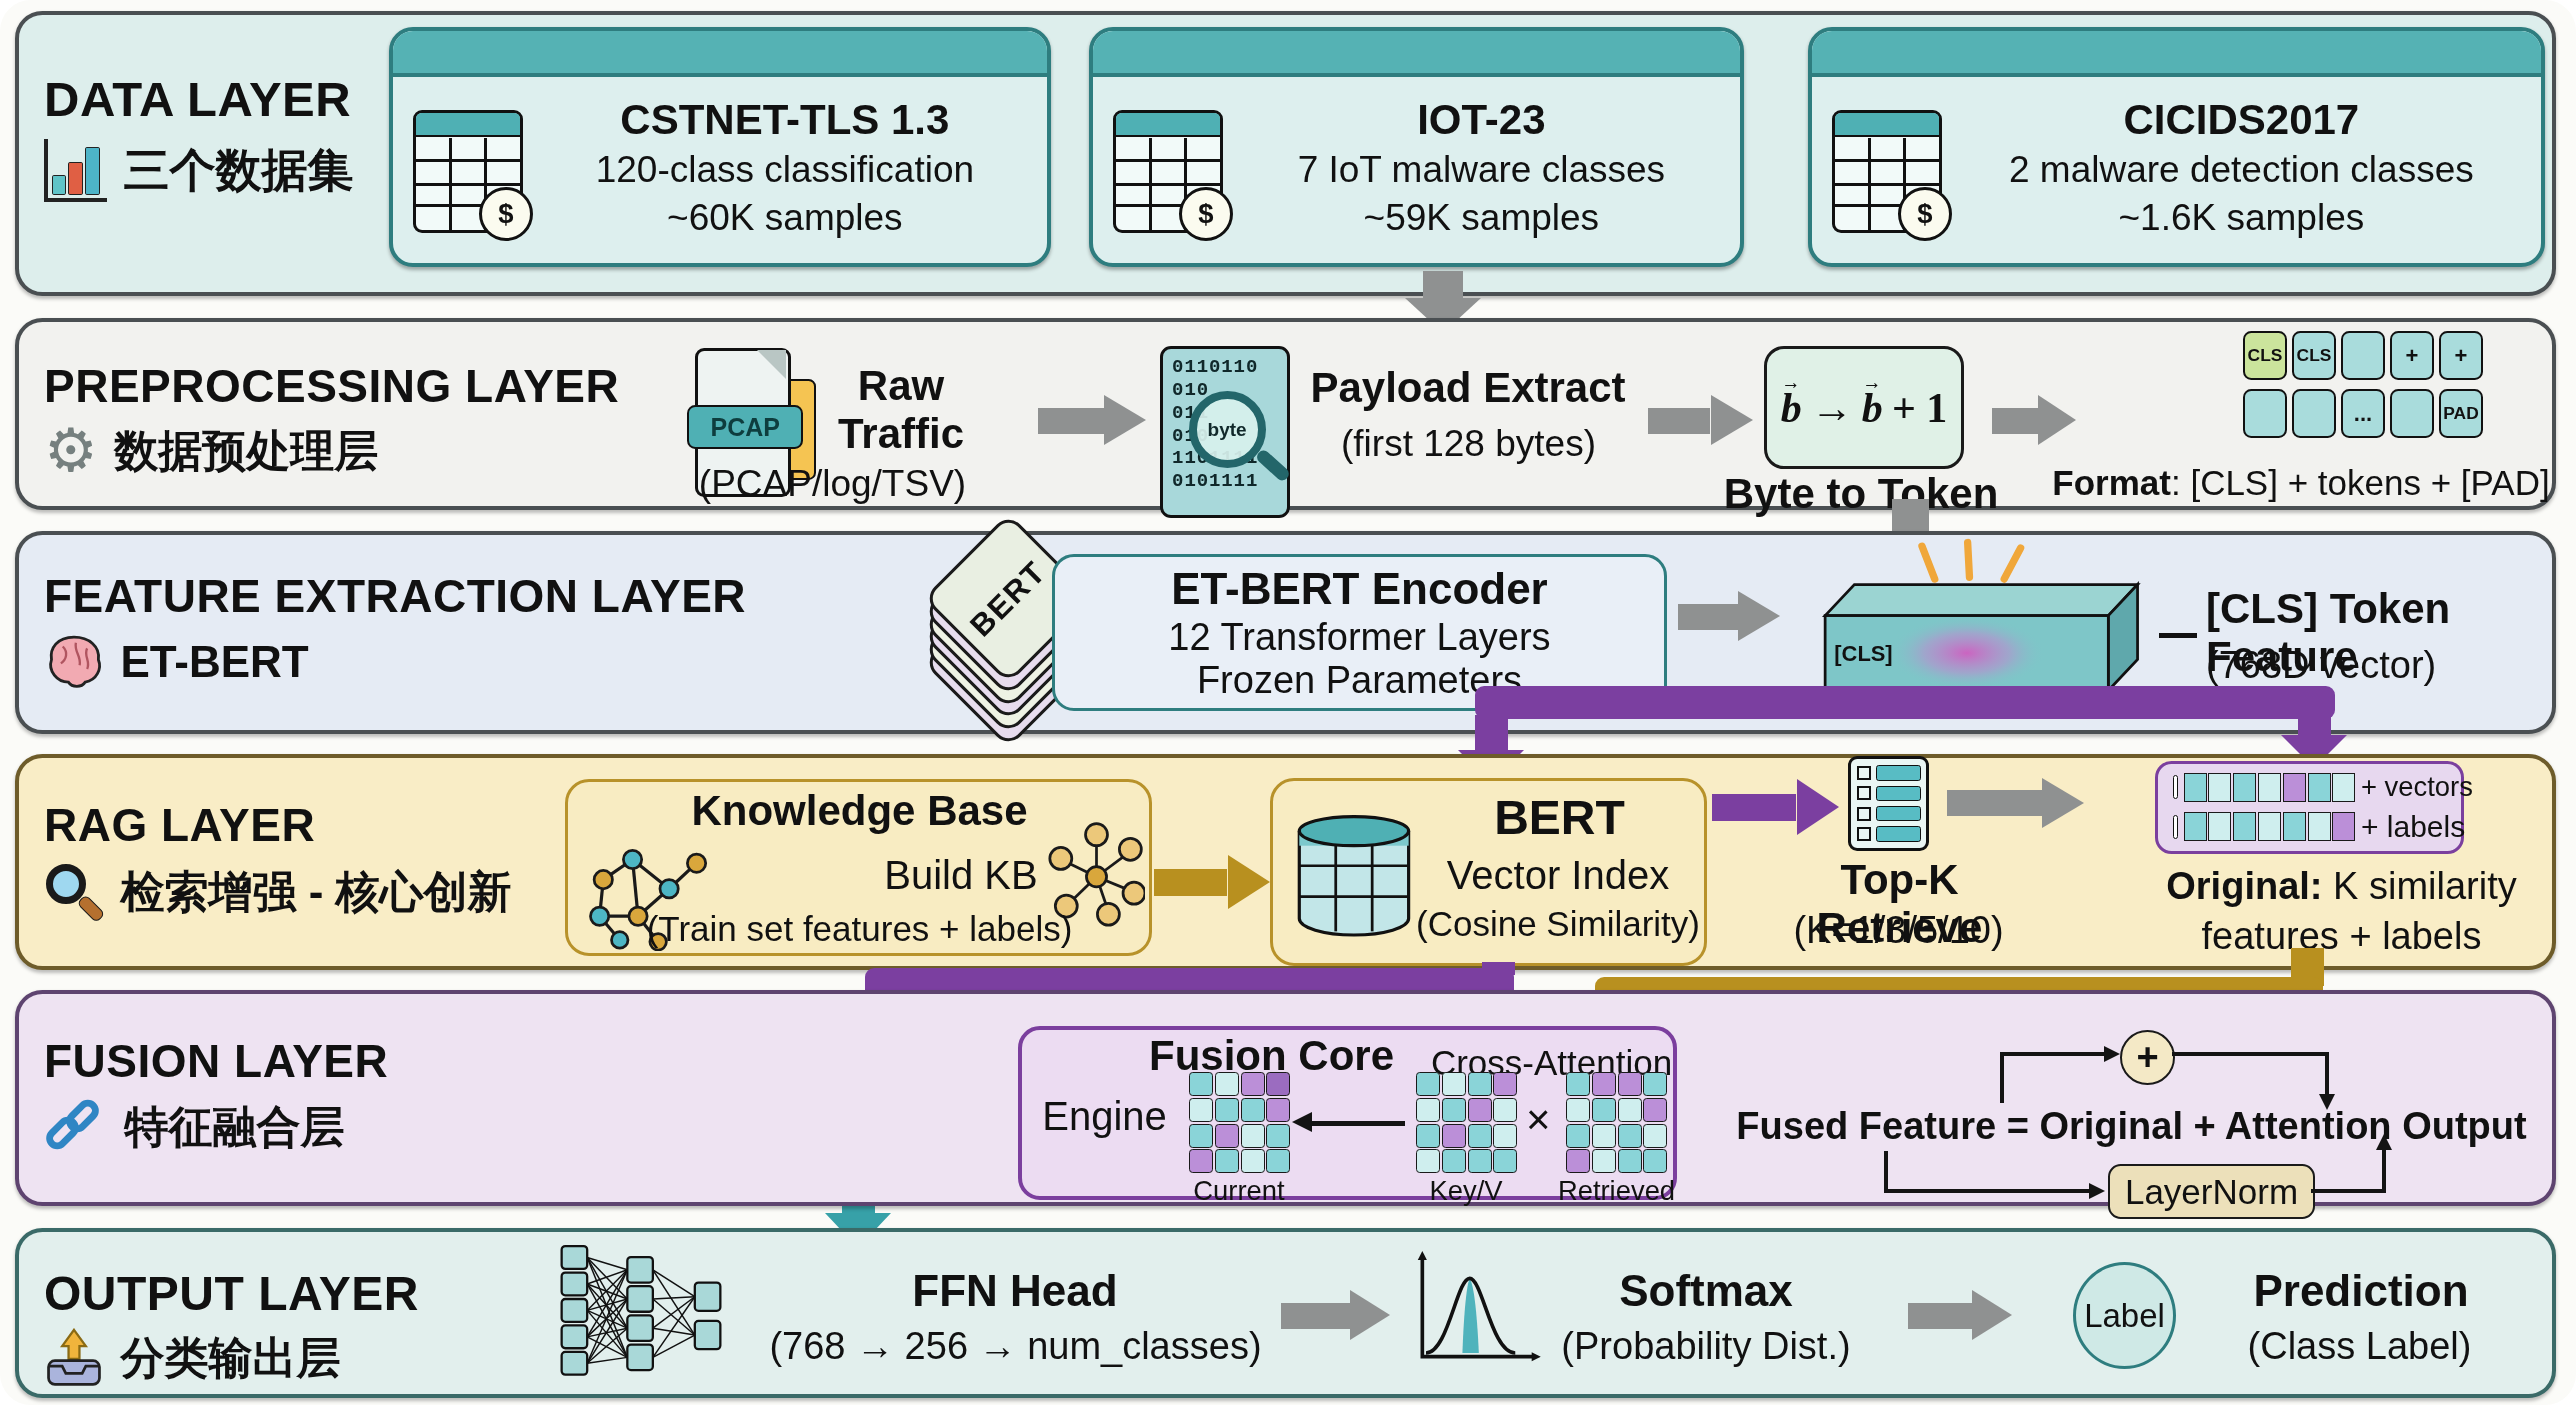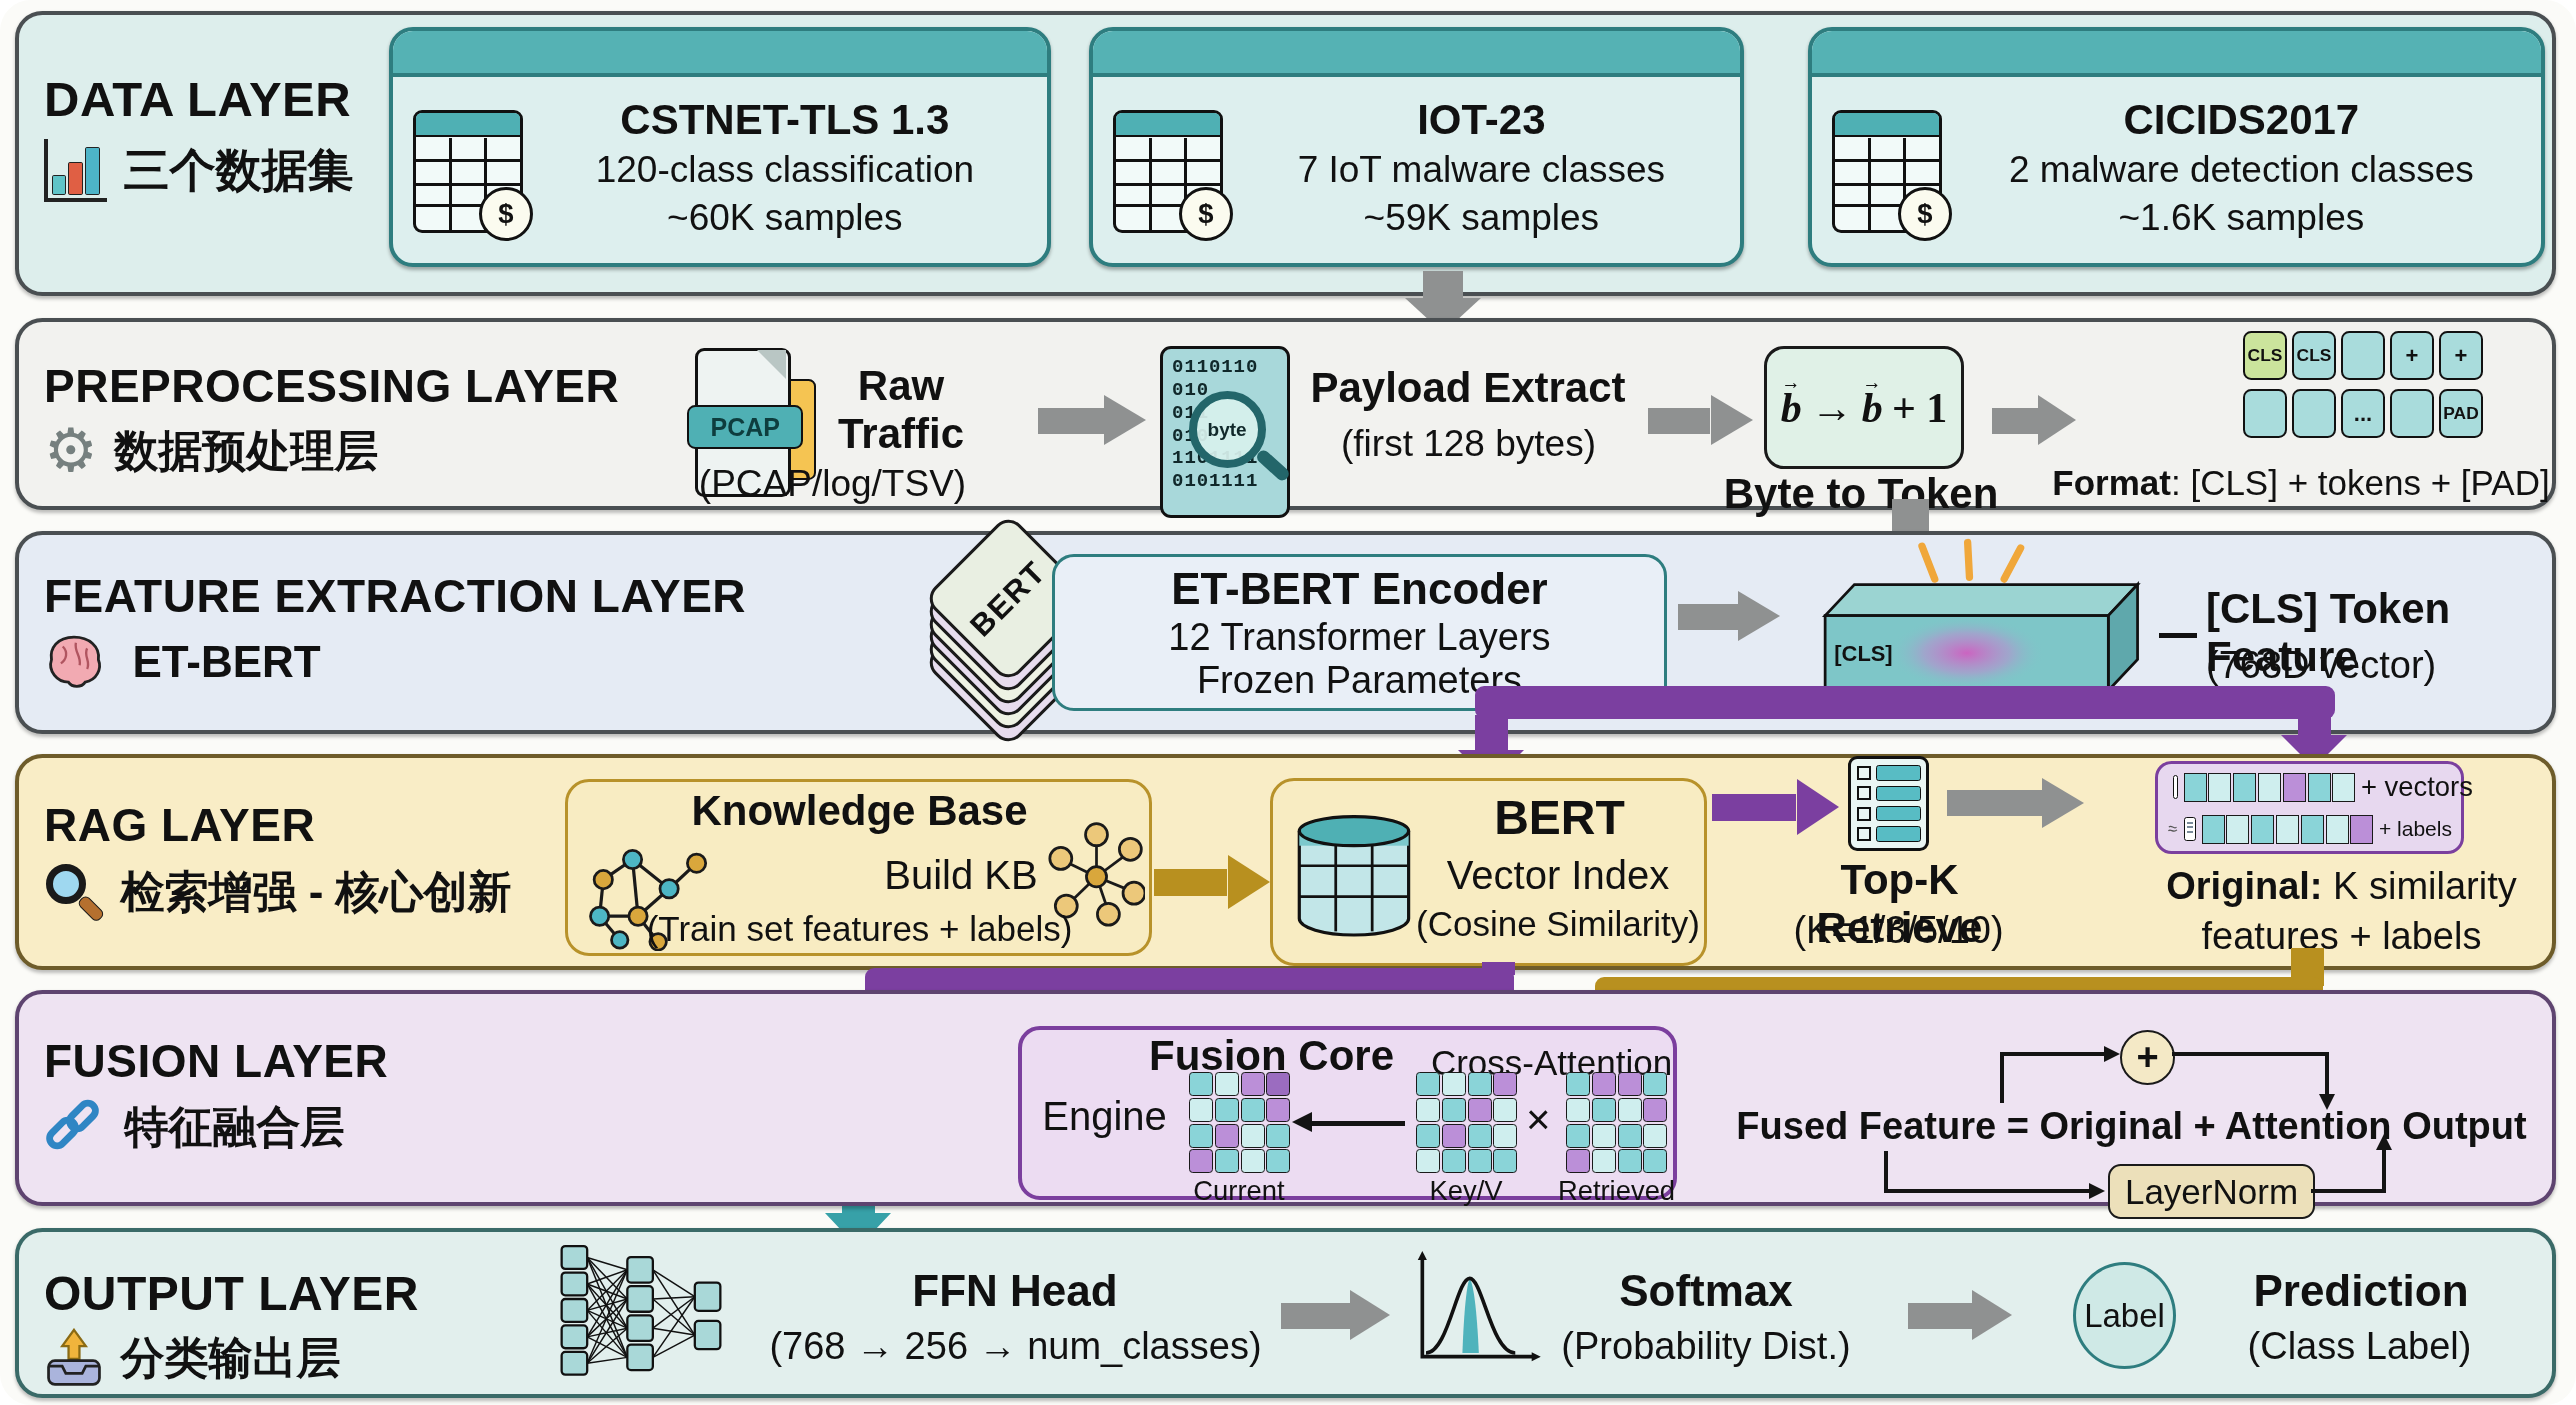--- a/index.html
+++ b/index.html
@@ -230,21 +230,21 @@
   <div class="shaft" style="left:1892px;top:499px;width:37px;height:55px;background:#8f9191;"></div>
   <div class="tri" style="left:1873px;top:553px;border-left:37px solid transparent;border-right:37px solid transparent;border-top:35px solid #8f9191;"></div>
 
   <div class="band" style="top:531px;height:203px;background:#e5ebf4;"></div>
   <div class="abs ltitle" style="left:44px;top:569px;font-size:46px;">FEATURE EXTRACTION LAYER</div>
   <div class="abs lrow" style="left:44px;top:633px;">
     <svg width="60" height="57" viewBox="0 0 64 60">
       <path d="M32,4 C14,4 6,16 8,28 C4,40 14,52 26,52 C30,58 40,58 44,52 C56,50 62,38 58,28 C60,14 48,4 32,4 Z" fill="#f2aab2" stroke="#222" stroke-width="3"></path>
       <path d="M20,14 C26,20 24,28 18,32 M34,10 C32,20 40,24 38,34 M46,16 C42,24 50,30 46,38" fill="none" stroke="#b05560" stroke-width="2.5"></path>
     </svg>
-    <div class="lzh" style="font-size:44px;margin-left:12px;">ET-BERT</div>
+    <div class="lzh" style="font-size:44px;">ET-BERT</div>
   </div>
 
   <div class="abs" style="left:922px;top:538px;width:201px;height:196px;">
     <div class="diam" style="left:25.6px;top:64px;background:#e7dcee;"></div>
     <div class="diam" style="left:25.6px;top:51px;background:#eef2e4;"></div>
     <div class="diam" style="left:25.6px;top:38px;background:#e7dcee;"></div>
     <div class="diam" style="left:25.6px;top:25.6px;background:#eef2e4;"></div>
     <div class="diam" style="left:25.6px;top:12.8px;background:#e7dcee;"></div>
     <div class="diam" style="left:25.6px;top:0px;background:#e9efe2;display:flex;align-items:center;justify-content:center;">
       <span style="transform:rotate(-90deg);font-size:31px;font-weight:700;letter-spacing:1.8px;">BERT</span>
@@ -418,21 +418,21 @@
         </span>
       <span class="vstrip">
           <span class="vcell" style="background: rgb(138, 212, 216);"></span>
           <span class="vcell" style="background: rgb(207, 238, 238);"></span>
           <span class="vcell" style="background: rgb(138, 212, 216);"></span>
           <span class="vcell" style="background: rgb(207, 238, 238);"></span>
           <span class="vcell" style="background: rgb(138, 212, 216);"></span>
           <span class="vcell" style="background: rgb(207, 238, 238);"></span>
           <span class="vcell" style="background: rgb(187, 143, 216);"></span>
         </span>
-      <span style="font-size:21px;white-space:nowrap;text-align:right;">+ labels</span>
+      <span style="font-size:30px;white-space:nowrap;text-align:right;">+ labels</span>
     </div>
   </div>
   <div class="abs center" style="left:2122px;top:865px;width:439px;font-size:38px;">
     <span class="bold">Original:</span><span> K similarity</span>
   </div>
   <div class="abs center" style="left:2122px;top:915px;width:439px;font-size:38px;">features + labels</div>
 
   <div class="shaft" style="left:2291px;top:948px;width:33px;height:38px;background:#b8901f;"></div>
   <div class="shaft" style="left:1595px;top:977px;width:728px;height:31px;background:#b8901f;border-radius:9.1px;"></div>
   <div class="shaft" style="left:1595px;top:1004px;width:33px;height:11px;background:#b8901f;"></div>

